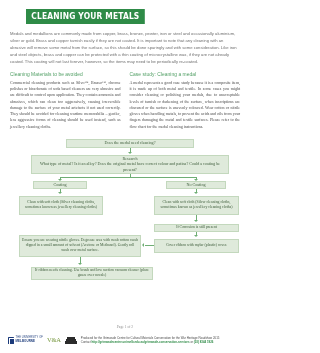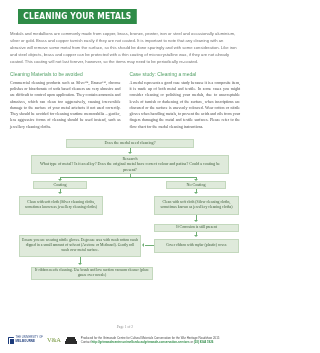--- a/index.html
+++ b/index.html
@@ -18,21 +18,21 @@
   .page {
     width: 250px;
     height: 353px;
     position: relative;
     box-sizing: border-box;
     padding: 0;
   }
 
   
   .header-band {
-    padding: 5px 10px 0 18px;
+    padding: 5px 10px 0 26px;
   }
   .title-box {
     display: inline-block;
     background: #2e8b47;
     color: #ffffff;
     padding: 2px 6px 3px 6px;
     font-family: "DejaVu Sans Condensed", "Liberation Sans Narrow", "Liberation Sans", sans-serif;
     font-weight: bold;
     font-size: 9.5px;
     letter-spacing: 0.2px;

